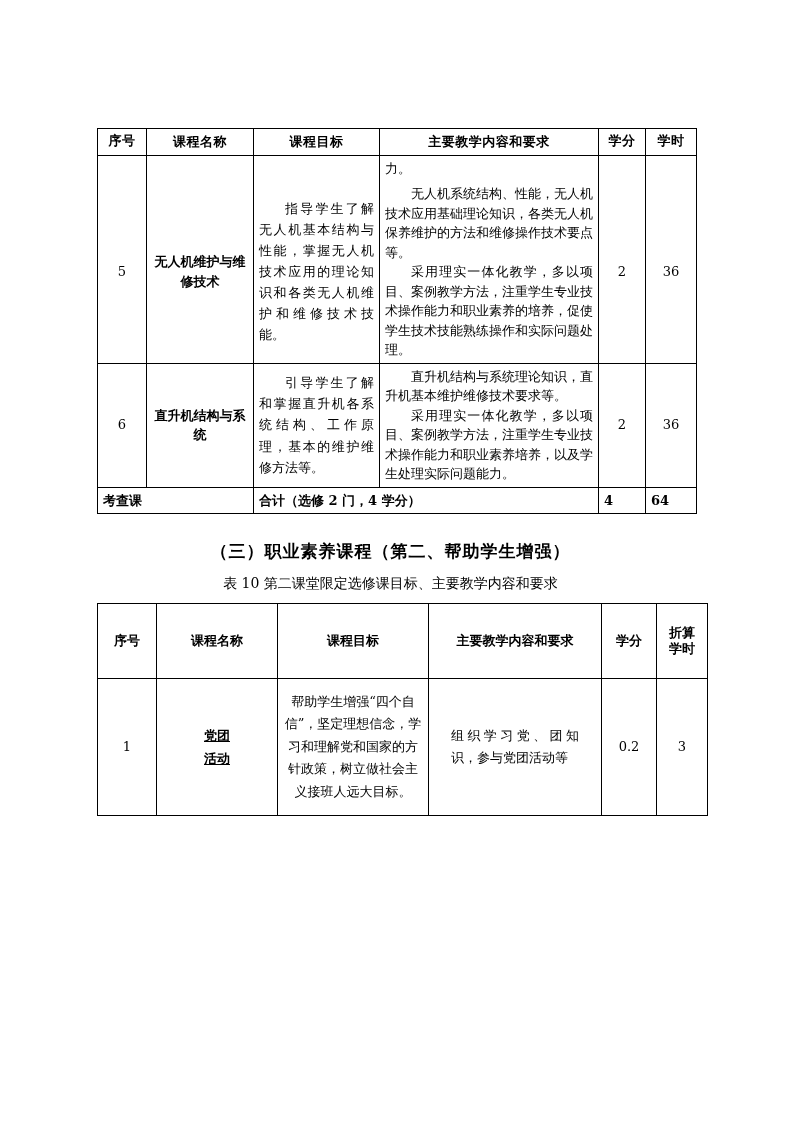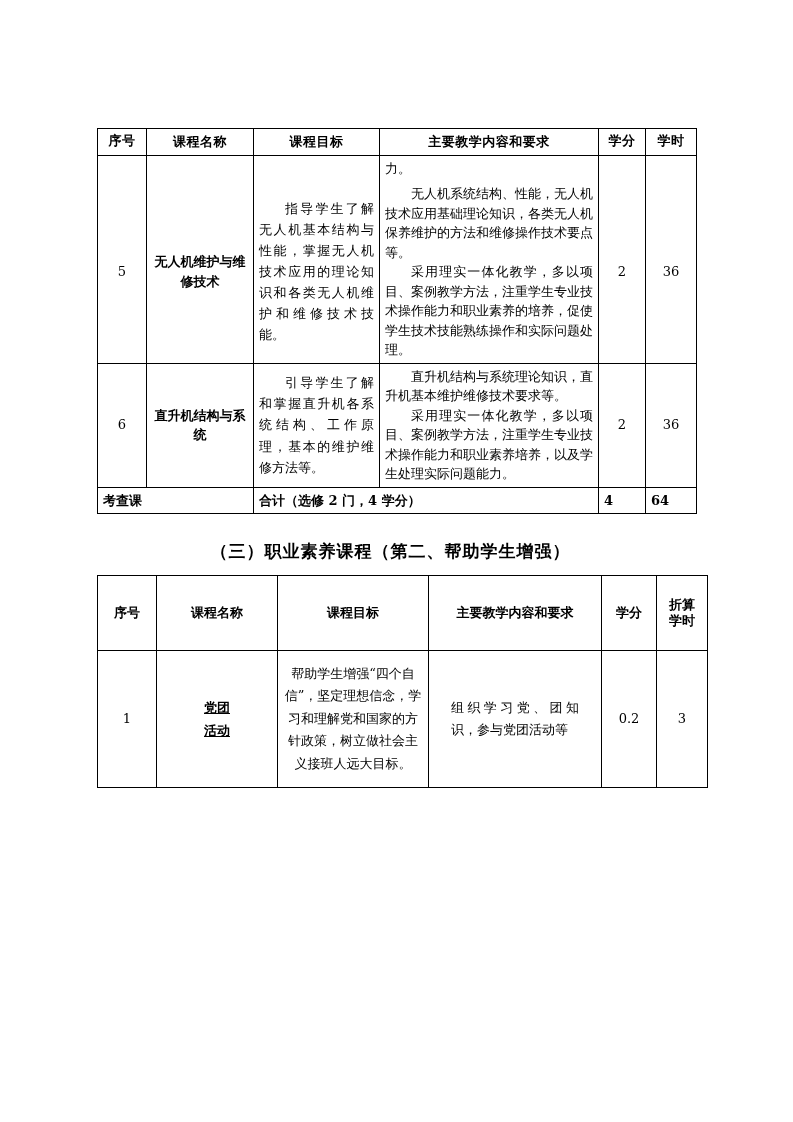--- a/index.html
+++ b/index.html
@@ -213,20 +213,21 @@
         <td class="total-label" colspan="2">考查课</td>
         <td colspan="2">合计（选修 2 门，4 学分）</td>
         <td class="c-credit">4</td>
         <td class="c-hours">64</td>
       </tr>
     </tbody>
   </table>
 
   <h2 class="section-title">（三）职业素养课程（第二、帮助学生增强）</h2>
 
+  <div class="table-caption">表 10 第二课堂限定选修课目标、主要教学内容和要求</div>
 
   <table class="doc-table2">
     <tbody>
       <tr class="t2-hdr">
         <td class="t2-num">
           <div class="vert2">序号</div>
         </td>
         <td class="t2-name">课程名称</td>
         <td class="t2-goal">课程目标</td>
         <td class="t2-content">主要教学内容和要求</td>

